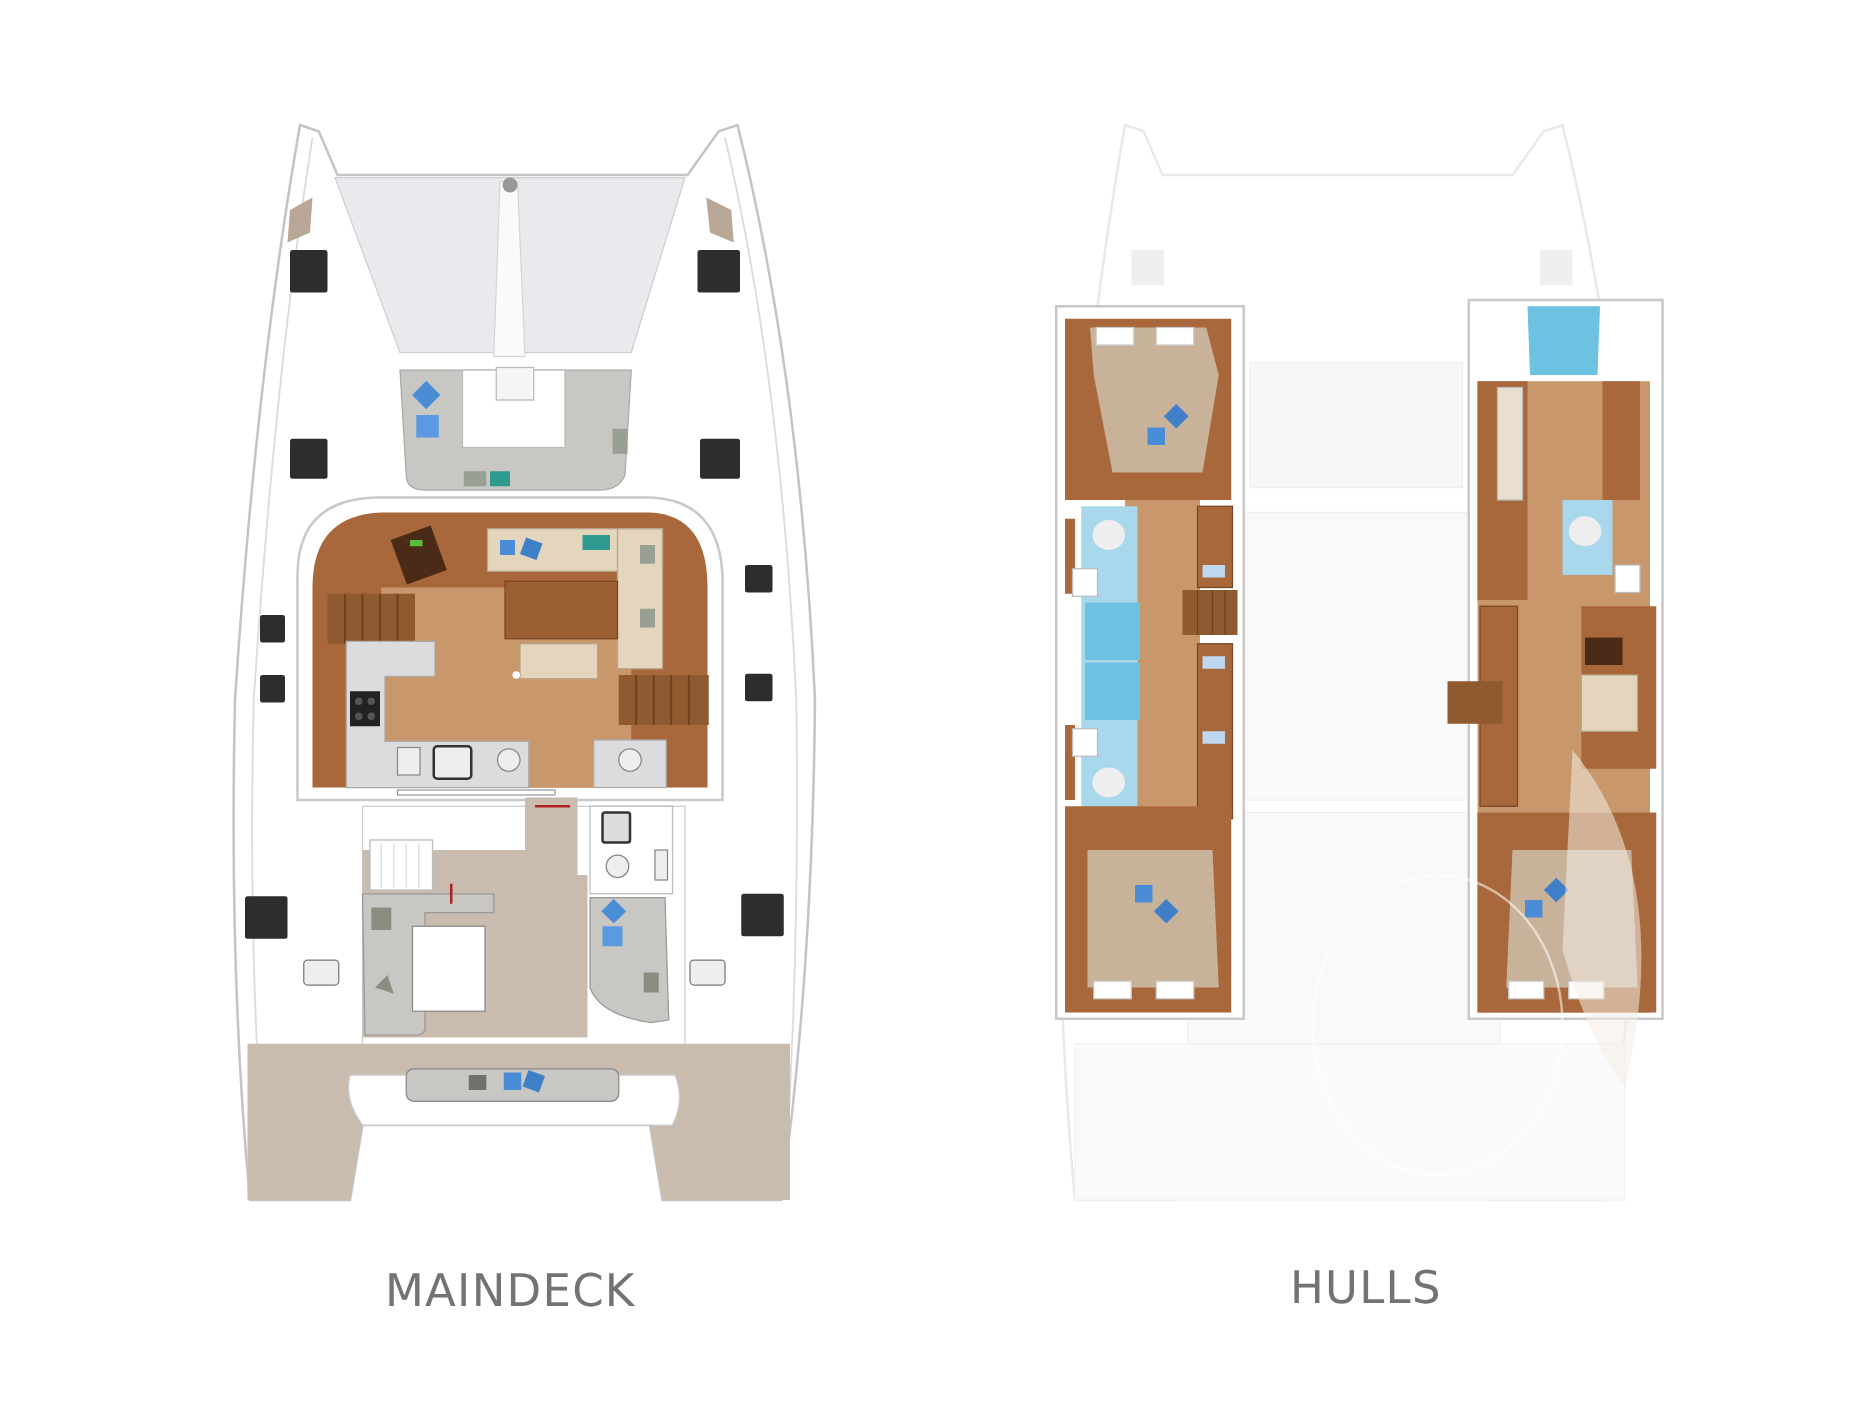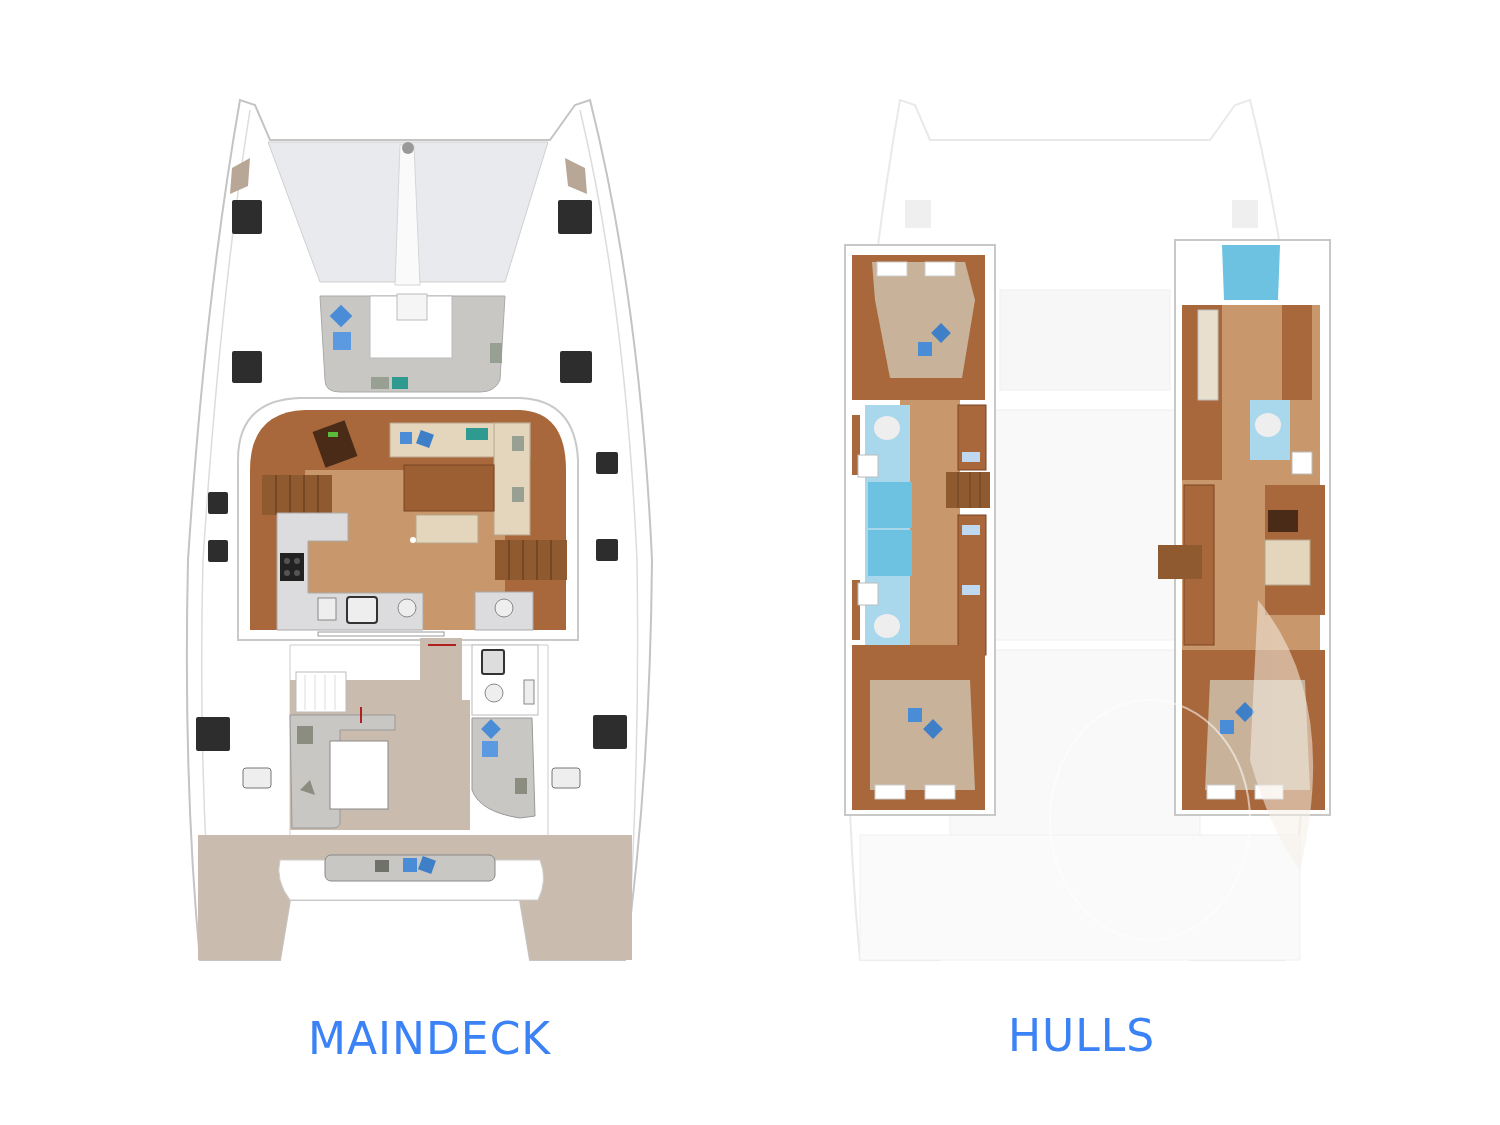--- a/index.html
+++ b/index.html
@@ -1,22 +1,22 @@
 <!DOCTYPE html>
 <html><head>
 <meta charset="utf-8">
 <style>
   html,body{margin:0;padding:0;background:#ffffff;}
   body{width:1500px;height:1125px;position:relative;overflow:hidden;font-family:"DejaVu Sans",sans-serif;}
   .plan{position:absolute;top:0;}
   #maindeck{left:0;width:760px;height:1125px;}
   #hulls{left:740px;width:760px;height:1125px;}
-  .caption{position:absolute;font-family:"DejaVu Sans",sans-serif;font-size:44px;color:#3b82f6;letter-spacing:1px;font-weight:400;}
+  .caption{position:absolute;font-family:"DejaVu Sans",sans-serif;font-size:36px;color:#737373;letter-spacing:1px;font-weight:400;}
   #cap-main{left:308px;top:1013px;}
-  #cap-hulls{left:1008px;top:1010px;}
+  #cap-hulls{left:1032px;top:1010px;}
 </style>
 </head>
 <body>
 
 <svg id="maindeck" class="plan" viewBox="0 0 760 1125" xmlns="http://www.w3.org/2000/svg">
 
   <g>
     <path d="M240 100 Q205 300 188 560 Q183 780 200 960 L280 960 L290 900 L520 900 L530 960 L625 960 Q650 780 652 560 Q640 300 590 100 L575 105 L550 140 L270 140 L255 105 Z" fill="#fff" stroke="#c4c4c4" stroke-width="2"></path>
     <path d="M250 110 Q220 300 203 560 Q198 760 212 945" fill="none" stroke="#dcdcdc" stroke-width="1.5"></path>
     <path d="M580 110 Q625 300 637 560 Q640 760 628 945" fill="none" stroke="#dcdcdc" stroke-width="1.5"></path>

